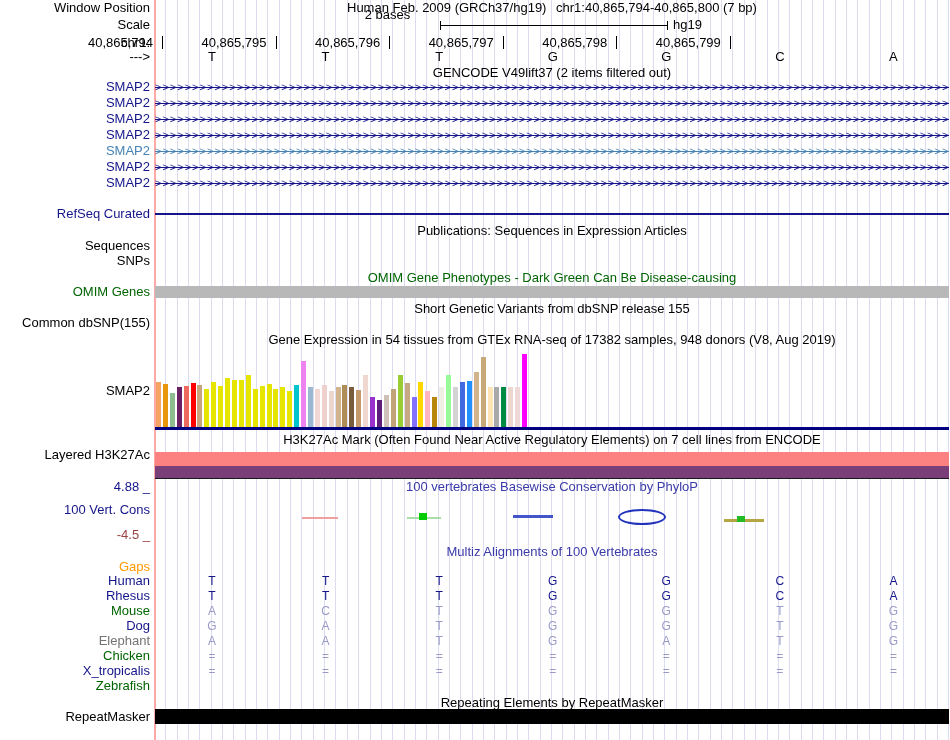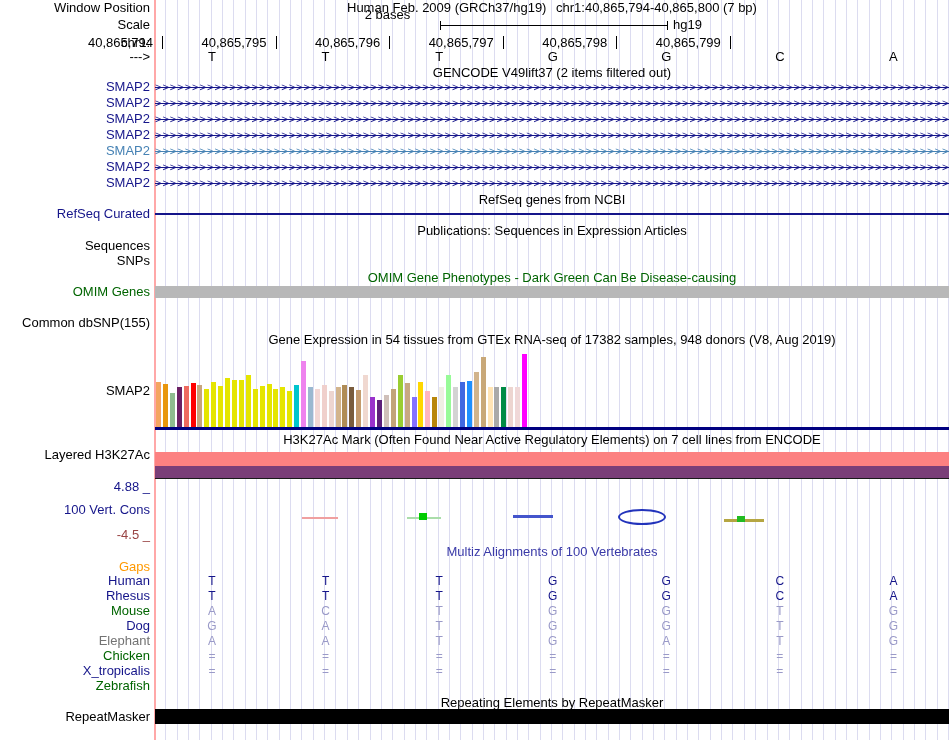--- a/index.html
+++ b/index.html
@@ -75,32 +75,32 @@
       <div class="gutter-label" style="top: 128px; color: rgb(21, 21, 138);">SMAP2</div>
       <div class="arrow-line" style="top: 128px; color: rgb(21, 21, 138); background-image: linear-gradient(rgb(21, 21, 138), rgb(21, 21, 138));">&gt;&gt;&gt;&gt;&gt;&gt;&gt;&gt;&gt;&gt;&gt;&gt;&gt;&gt;&gt;&gt;&gt;&gt;&gt;&gt;&gt;&gt;&gt;&gt;&gt;&gt;&gt;&gt;&gt;&gt;&gt;&gt;&gt;&gt;&gt;&gt;&gt;&gt;&gt;&gt;&gt;&gt;&gt;&gt;&gt;&gt;&gt;&gt;&gt;&gt;&gt;&gt;&gt;&gt;&gt;&gt;&gt;&gt;&gt;&gt;&gt;&gt;&gt;&gt;&gt;&gt;&gt;&gt;&gt;&gt;&gt;&gt;&gt;&gt;&gt;&gt;&gt;&gt;&gt;&gt;&gt;&gt;&gt;&gt;&gt;&gt;&gt;&gt;&gt;&gt;&gt;&gt;&gt;&gt;&gt;&gt;&gt;&gt;&gt;&gt;&gt;&gt;&gt;&gt;&gt;&gt;&gt;&gt;&gt;&gt;&gt;&gt;&gt;&gt;&gt;&gt;&gt;&gt;&gt;&gt;</div>
       <div class="gutter-label" style="top: 144px; color: rgb(70, 130, 180);">SMAP2</div>
       <div class="arrow-line" style="top: 144px; color: rgb(70, 130, 180); background-image: linear-gradient(rgb(70, 130, 180), rgb(70, 130, 180));">&gt;&gt;&gt;&gt;&gt;&gt;&gt;&gt;&gt;&gt;&gt;&gt;&gt;&gt;&gt;&gt;&gt;&gt;&gt;&gt;&gt;&gt;&gt;&gt;&gt;&gt;&gt;&gt;&gt;&gt;&gt;&gt;&gt;&gt;&gt;&gt;&gt;&gt;&gt;&gt;&gt;&gt;&gt;&gt;&gt;&gt;&gt;&gt;&gt;&gt;&gt;&gt;&gt;&gt;&gt;&gt;&gt;&gt;&gt;&gt;&gt;&gt;&gt;&gt;&gt;&gt;&gt;&gt;&gt;&gt;&gt;&gt;&gt;&gt;&gt;&gt;&gt;&gt;&gt;&gt;&gt;&gt;&gt;&gt;&gt;&gt;&gt;&gt;&gt;&gt;&gt;&gt;&gt;&gt;&gt;&gt;&gt;&gt;&gt;&gt;&gt;&gt;&gt;&gt;&gt;&gt;&gt;&gt;&gt;&gt;&gt;&gt;&gt;&gt;&gt;&gt;&gt;&gt;&gt;&gt;</div>
       <div class="gutter-label" style="top: 160px; color: rgb(21, 21, 138);">SMAP2</div>
       <div class="arrow-line" style="top: 160px; color: rgb(21, 21, 138); background-image: linear-gradient(rgb(21, 21, 138), rgb(21, 21, 138));">&gt;&gt;&gt;&gt;&gt;&gt;&gt;&gt;&gt;&gt;&gt;&gt;&gt;&gt;&gt;&gt;&gt;&gt;&gt;&gt;&gt;&gt;&gt;&gt;&gt;&gt;&gt;&gt;&gt;&gt;&gt;&gt;&gt;&gt;&gt;&gt;&gt;&gt;&gt;&gt;&gt;&gt;&gt;&gt;&gt;&gt;&gt;&gt;&gt;&gt;&gt;&gt;&gt;&gt;&gt;&gt;&gt;&gt;&gt;&gt;&gt;&gt;&gt;&gt;&gt;&gt;&gt;&gt;&gt;&gt;&gt;&gt;&gt;&gt;&gt;&gt;&gt;&gt;&gt;&gt;&gt;&gt;&gt;&gt;&gt;&gt;&gt;&gt;&gt;&gt;&gt;&gt;&gt;&gt;&gt;&gt;&gt;&gt;&gt;&gt;&gt;&gt;&gt;&gt;&gt;&gt;&gt;&gt;&gt;&gt;&gt;&gt;&gt;&gt;&gt;&gt;&gt;&gt;&gt;&gt;</div>
       <div class="gutter-label" style="top: 176px; color: rgb(21, 21, 138);">SMAP2</div>
       <div class="arrow-line" style="top: 176px; color: rgb(21, 21, 138); background-image: linear-gradient(rgb(21, 21, 138), rgb(21, 21, 138));">&gt;&gt;&gt;&gt;&gt;&gt;&gt;&gt;&gt;&gt;&gt;&gt;&gt;&gt;&gt;&gt;&gt;&gt;&gt;&gt;&gt;&gt;&gt;&gt;&gt;&gt;&gt;&gt;&gt;&gt;&gt;&gt;&gt;&gt;&gt;&gt;&gt;&gt;&gt;&gt;&gt;&gt;&gt;&gt;&gt;&gt;&gt;&gt;&gt;&gt;&gt;&gt;&gt;&gt;&gt;&gt;&gt;&gt;&gt;&gt;&gt;&gt;&gt;&gt;&gt;&gt;&gt;&gt;&gt;&gt;&gt;&gt;&gt;&gt;&gt;&gt;&gt;&gt;&gt;&gt;&gt;&gt;&gt;&gt;&gt;&gt;&gt;&gt;&gt;&gt;&gt;&gt;&gt;&gt;&gt;&gt;&gt;&gt;&gt;&gt;&gt;&gt;&gt;&gt;&gt;&gt;&gt;&gt;&gt;&gt;&gt;&gt;&gt;&gt;&gt;&gt;&gt;&gt;&gt;&gt;</div>
     </div>
 
-  <div class="track-title" style="top:193px">RefSeq genes from NCBI</div>
   <div class="gutter-label navy" style="top:207px">RefSeq Curated</div>
   <div class="hbar" id="refseq-line" style="top: 213px; height: 2px; background: rgb(21, 21, 138);"></div>
 
   <div class="track-title" style="top:224px">Publications: Sequences in Expression Articles</div>
   <div class="gutter-label" style="top:239px">Sequences</div>
   <div class="gutter-label" style="top:254px">SNPs</div>
 
   <div class="track-title green" style="top:271px">OMIM Gene Phenotypes - Dark Green Can Be Disease-causing</div>
   <div class="gutter-label green" style="top:285px">OMIM Genes</div>
   <div class="hbar" id="omim-bar" style="top: 286px; height: 12px; background: rgb(184, 184, 184);"></div>
 
+  <div class="track-title" style="top:302px">Short Genetic Variants from dbSNP release 155</div>
   <div class="gutter-label" style="top:316px">Common dbSNP(155)</div>
 
   <div class="track-title" style="top:333px">Gene Expression in 54 tissues from GTEx RNA-seq of 17382 samples, 948 donors (V8, Aug 2019)</div>
   <div class="gutter-label" style="top:384px">SMAP2</div>
   <div id="gtex-bars">
       <div class="gtex-bar" style="left: 156px; top: 382px; height: 45px; background: rgb(244, 164, 96);"></div>
       <div class="gtex-bar" style="left: 162.907px; top: 384px; height: 43px; background: rgb(232, 150, 12);"></div>
       <div class="gtex-bar" style="left: 169.814px; top: 393px; height: 34px; background: rgb(143, 188, 143);"></div>
       <div class="gtex-bar" style="left: 176.721px; top: 387px; height: 40px; background: rgb(106, 31, 99);"></div>
       <div class="gtex-bar" style="left: 183.628px; top: 386px; height: 41px; background: rgb(238, 106, 95);"></div>
@@ -156,20 +156,21 @@
     </div>
   <div class="hbar" id="gtex-baseline" style="top: 427px; height: 3px; background: rgb(0, 0, 128);"></div>
 
   <div class="track-title" style="top:433px">H3K27Ac Mark (Often Found Near Active Regulatory Elements) on 7 cell lines from ENCODE</div>
   <div class="gutter-label" style="top:448px">Layered H3K27Ac</div>
   <div class="hbar" id="h3k-top" style="top: 452px; height: 14px; background: rgb(252, 129, 129);"></div>
   <div class="hbar" id="h3k-bottom" style="top: 466px; height: 12px; background: rgb(122, 62, 120);"></div>
   <div class="hbar" style="top:478px;height:1px;background:#1a1a1a"></div>
 
   <div class="gutter-label navy" style="top:480px">4.88 _</div>
+  <div class="track-title blue-title" style="top:480px">100 vertebrates Basewise Conservation by PhyloP</div>
   <div class="gutter-label navy" style="top:503px">100 Vert. Cons</div>
   <div class="gutter-label" style="top:528px;color:#994444">-4.5 _</div>
   <div id="phylop-marks">
       <div style="position: absolute; left: 302px; top: 517px; width: 36px; height: 2px; background: rgb(240, 160, 160);"></div>
       <div style="position: absolute; left: 407px; top: 517px; width: 34px; height: 2px; background: rgb(170, 221, 170);"></div>
       <div style="position: absolute; left: 419px; top: 513px; width: 8px; height: 7px; background: rgb(0, 204, 0);"></div>
       <div style="position: absolute; left: 513px; top: 515px; width: 40px; height: 3px; background: rgb(68, 85, 204);"></div>
       <div class="ellipse" style="left: 618px; top: 509px; width: 44px; height: 12px; border: 2px solid rgb(34, 51, 187);"></div>
       <div style="position: absolute; left: 724px; top: 519px; width: 40px; height: 3px; background: rgb(181, 166, 66);"></div>
       <div style="position: absolute; left: 737px; top: 516px; width: 8px; height: 6px; background: rgb(34, 187, 34);"></div>

